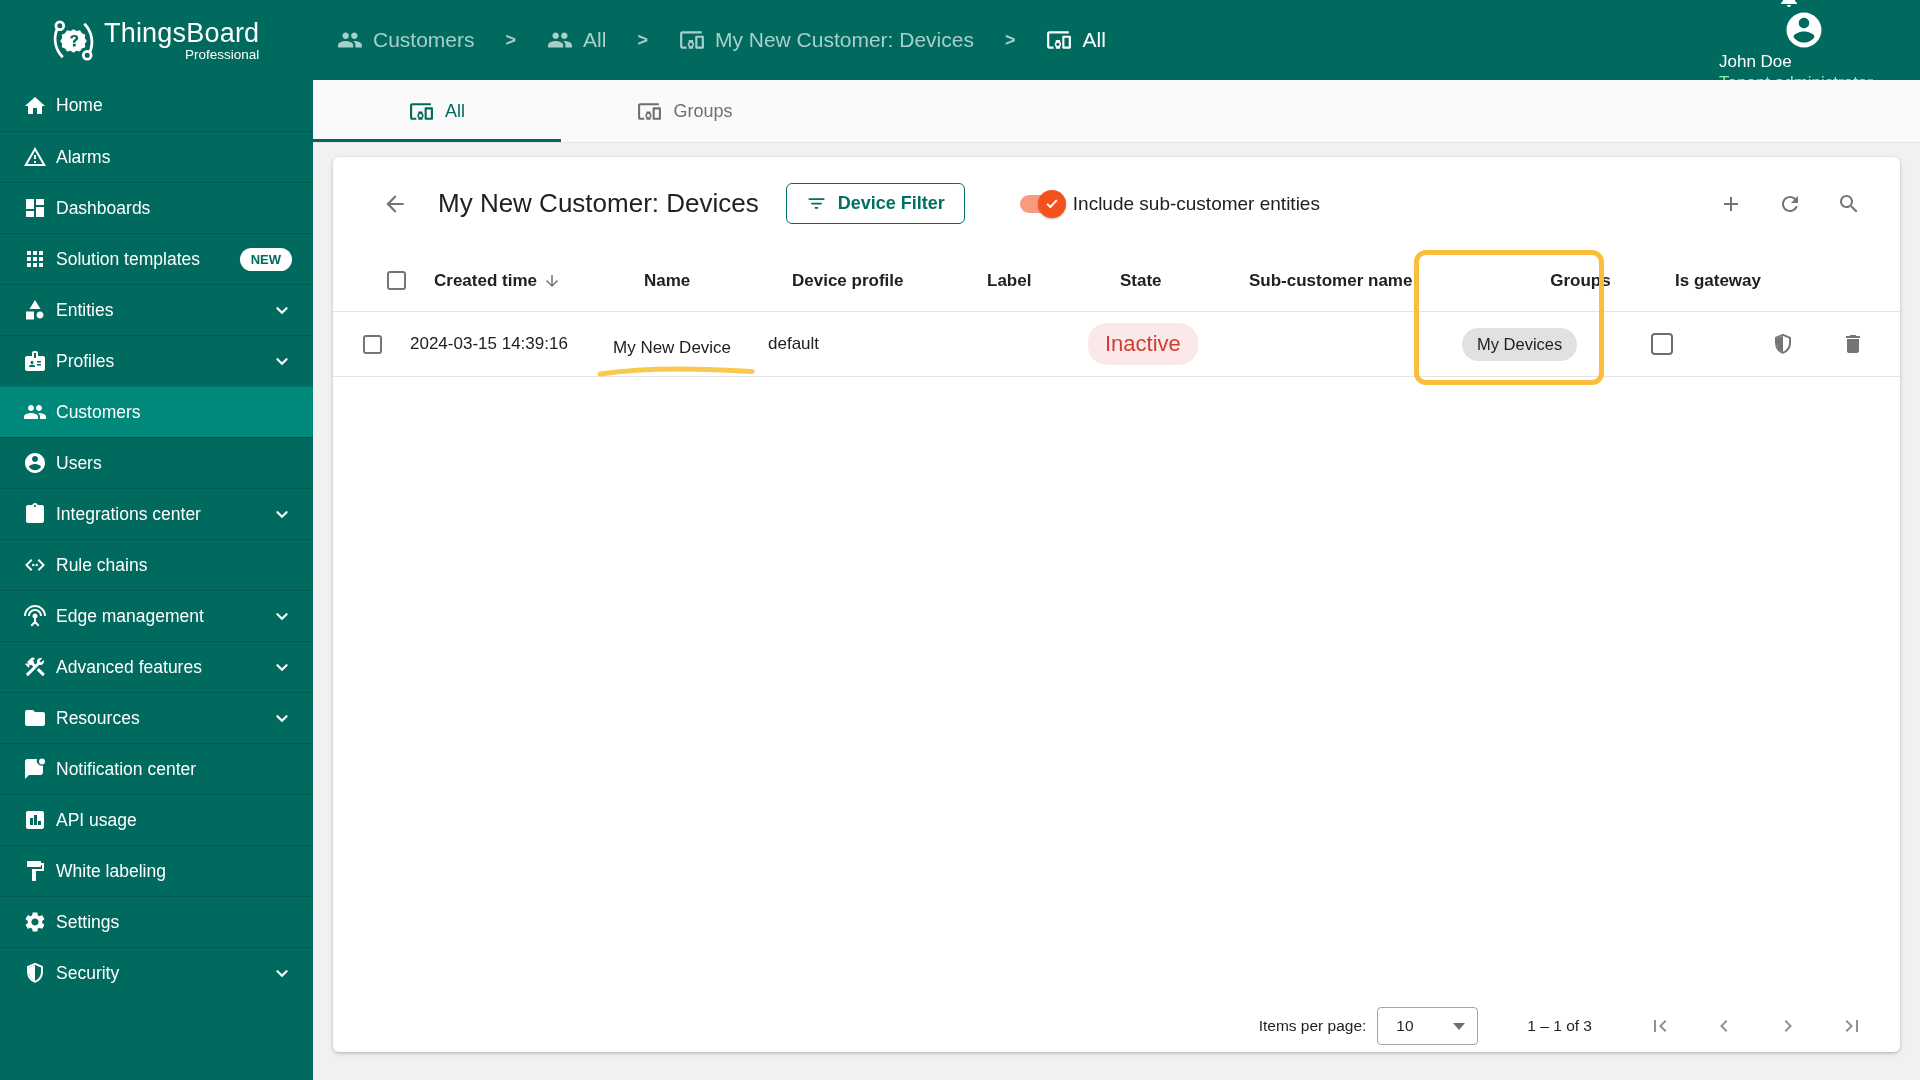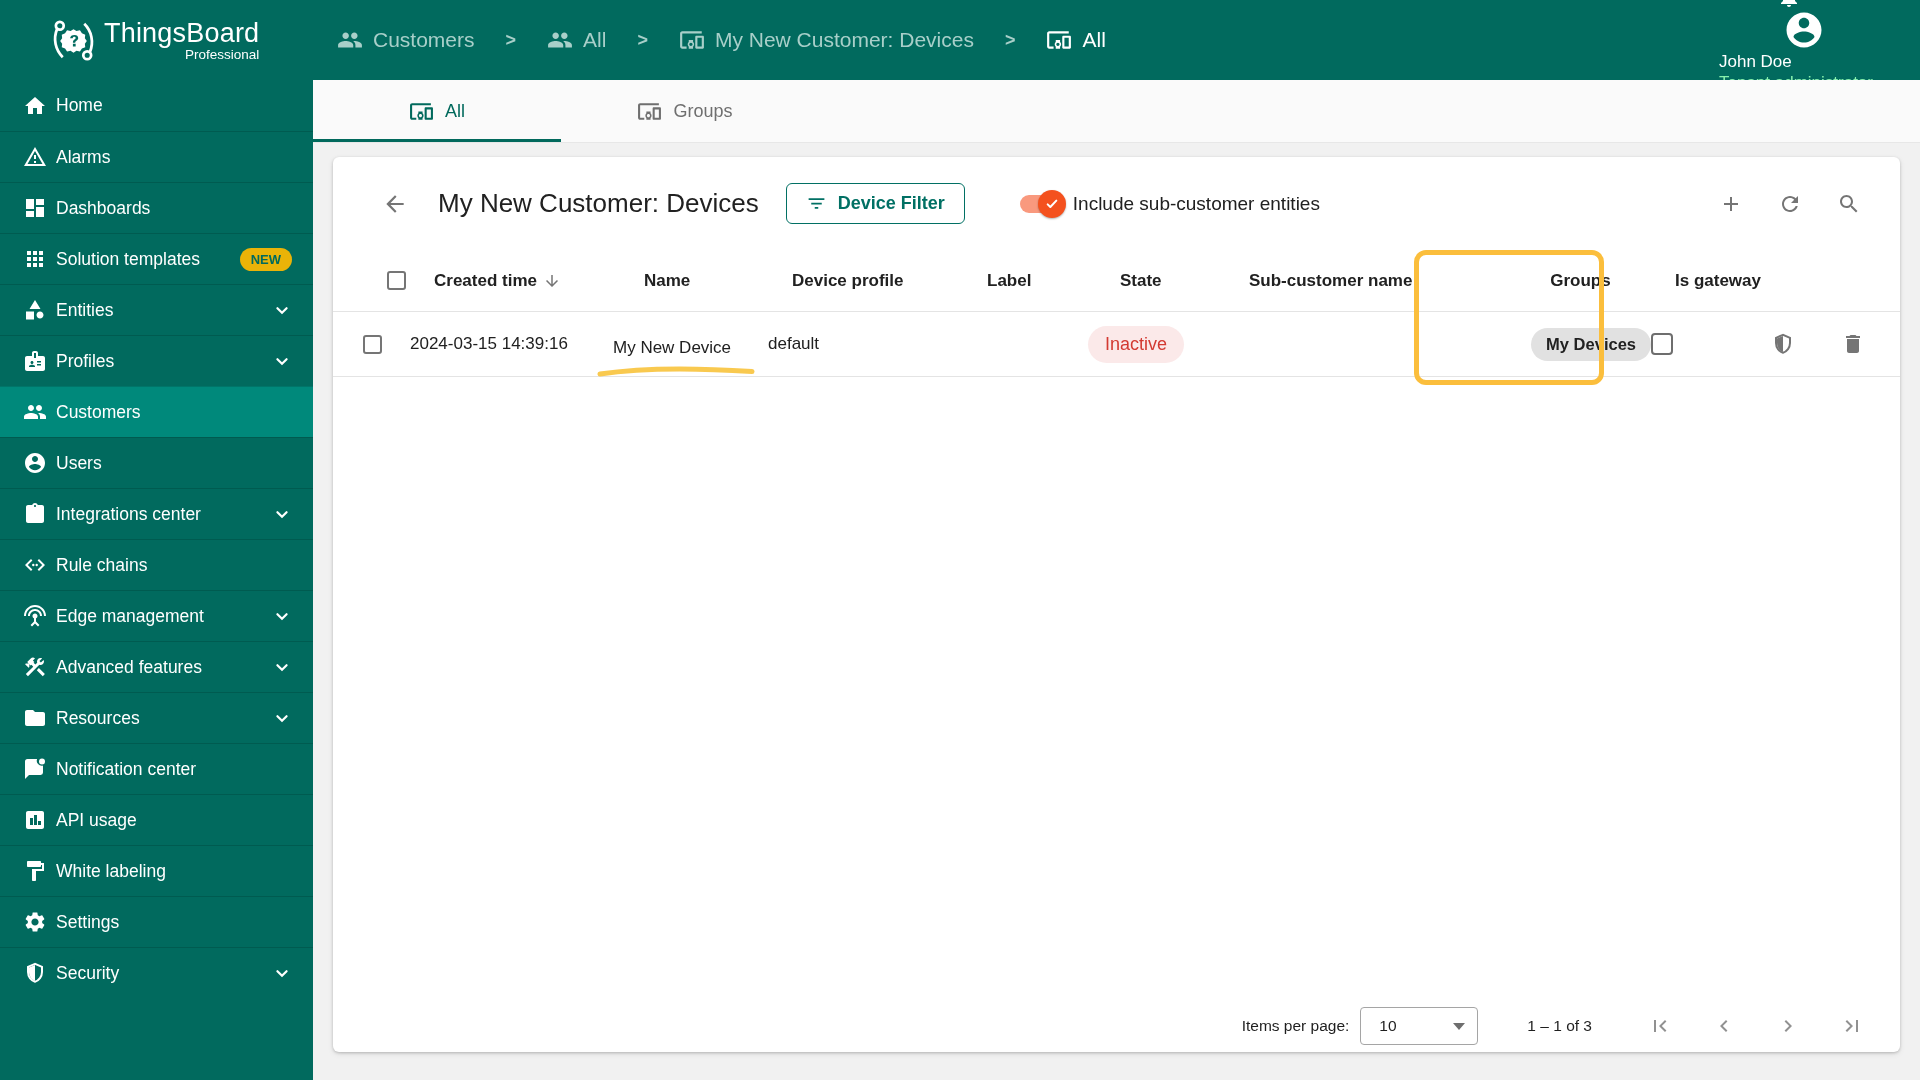--- a/index.html
+++ b/index.html
@@ -15,21 +15,21 @@
   .logo-title { font-size:27px; letter-spacing:.2px; }
   .logo-sub { font-size:13.5px; text-align:right; margin-top:-2px; }
   .menu-item { height:51px; display:flex; align-items:center; padding-left:23px;
     color:#fff; font-size:17.5px; font-weight:500; cursor:pointer;
     border-top:1px solid rgba(0,0,0,0.14); }
   .menu-item:first-child { border-top:none; }
   .menu-item svg.mi { width:24px; height:24px; flex:none; }
   .menu-item .mi-label { margin-left:9px; }
   .menu-item.active { background:#00897B; }
   .chev { margin-left:auto; margin-right:20px; width:22px; height:22px; }
-  .new-badge { margin-left:auto; margin-right:21px; background:#eab308; color:#016A5E;
+  .new-badge { margin-left:auto; margin-right:21px; background:#ffffff; color:#016A5E;
     font-size:13px; font-weight:700; padding:4px 11px; border-radius:13px; }
 
   
   .topbar { position:absolute; left:313px; top:0; right:0; height:80px;
     background:#016A5E; display:flex; align-items:center; padding:0 47px 0 24px; }
   .crumb { display:flex; align-items:center; gap:10px; font-size:21px; }
   .crumb svg { width:26px; height:26px; }
   .crumb-dim { color:#A8CFC9; }
   .crumb-dim svg { fill:#A8CFC9; }
   .crumb-lit { color:#FFFFFF; }
@@ -88,36 +88,36 @@
     font-weight:700; color:#212121;padding-left:24px; }
   .trow { height:65px; border-bottom:1px solid #E4E4E4; font-size:17px; color:#212121; }
   .cb { width:19px; height:19px; border:2px solid #757575; border-radius:3px;
     margin-left:30px; cursor:pointer; background:#fff; }
   .col-sort { display:flex; align-items:center; gap:6px; }
   .sort-arrow { width:18px; height:18px; fill:#757575; }
   .name-cell { position:relative;margin-top:8px; }
   .name-cell .nm { margin-left:-7px; }
   .hand-underline { position:absolute; left:-24px; top:27px; width:160px; height:12px; }
   .state-pill { display:inline-block; background:#FBE9E9; color:#D33A32;
-    padding:8px 17px; border-radius:19px; margin-left:-8px; font-size:18px; }
+    padding:8px 17px; border-radius:19px; margin-left:-8px; font-size:22px; }
   .group-chip { display:inline-block; background:#E1E1E1; color:#212121;
     padding:7px 15px; border-radius:17px; font-size:16.5px; }
   .gw-cb { width:22px; height:22px; border:2.5px solid #6E6E6E; border-radius:4px;
     cursor:pointer; background:#fff; }
   .actions { display:flex; justify-content:flex-end; align-items:center;
     gap:46px; padding-right:35px; }
   .actions svg { width:24px; height:24px; fill:#757575; cursor:pointer; }
 
   .hl-box { position:absolute; left:1081px; top:93px; width:190px; height:135px;
     border:5px solid #FBBE3C; border-radius:12px; pointer-events:none; z-index:3; }
 
   .tfoot { position:absolute; left:0; right:0; bottom:0; height:52px;
     display:flex; align-items:center; justify-content:flex-end;
     padding-right:36px; font-size:15.5px; color:#1F1F1F; }
-  .ipp-select { margin-left:11px; width:118px; height:38px; border:1px solid #A5A5A5;
+  .ipp-select { margin-left:11px; width:101px; height:38px; border:1px solid #A5A5A5;
     border-radius:4px; display:flex; align-items:center; padding:0 12px 0 18px;
     cursor:pointer; background:#fff; }
   .ipp-select .caret { margin-left:auto; width:0; height:0; border-left:6px solid transparent;
     border-right:6px solid transparent; border-top:7px solid #6E6E6E; }
   .range { margin-left:49px; }
   .pager { margin-left:56px; display:flex; gap:40px; }
   .pager svg { width:24px; height:24px; fill:#919191; cursor:pointer; }
 </style>
 </head>
 <body>
@@ -410,21 +410,21 @@
       <div class="name-cell">
         <span class="nm">My New Device</span>
         <svg class="hand-underline" viewBox="0 0 160 12">
           <path d="M4 9 C 40 3.5, 95 2.5, 156 6.5" fill="none" stroke="#F8C33C" stroke-width="5" stroke-linecap="round" opacity="0.9"></path>
         </svg>
       </div>
       <div>default</div>
       <div></div>
       <div><span class="state-pill">Inactive</span></div>
       <div></div>
-      <div style="text-align:right;font-weight:bold;"><span class="group-chip">My Devices</span></div>
+      <div style="text-align:left;"><span class="group-chip">My Devices</span></div>
       <div>
           <div class="gw-cb"></div>
         </div>
       <div class="actions">
         <svg viewBox="0 0 24 24">
             <path d="M12 2.8L5 5.8v5.2c0 4.5 3 8.6 7 9.7 4-1.1 7-5.2 7-9.7V5.8l-7-3z" fill="none" stroke="#757575" stroke-width="2"></path>
             <path d="M12 3.9v16c-3.5-1.1-6-4.8-6-8.9V6.5l6-2.6z" fill="#757575"></path>
           </svg>
         <svg viewBox="0 0 24 24">
             <path d="M6 19c0 1.1.9 2 2 2h8c1.1 0 2-.9 2-2V7H6v12zM19 4h-3.5l-1-1h-5l-1 1H5v2h14V4z"></path>

